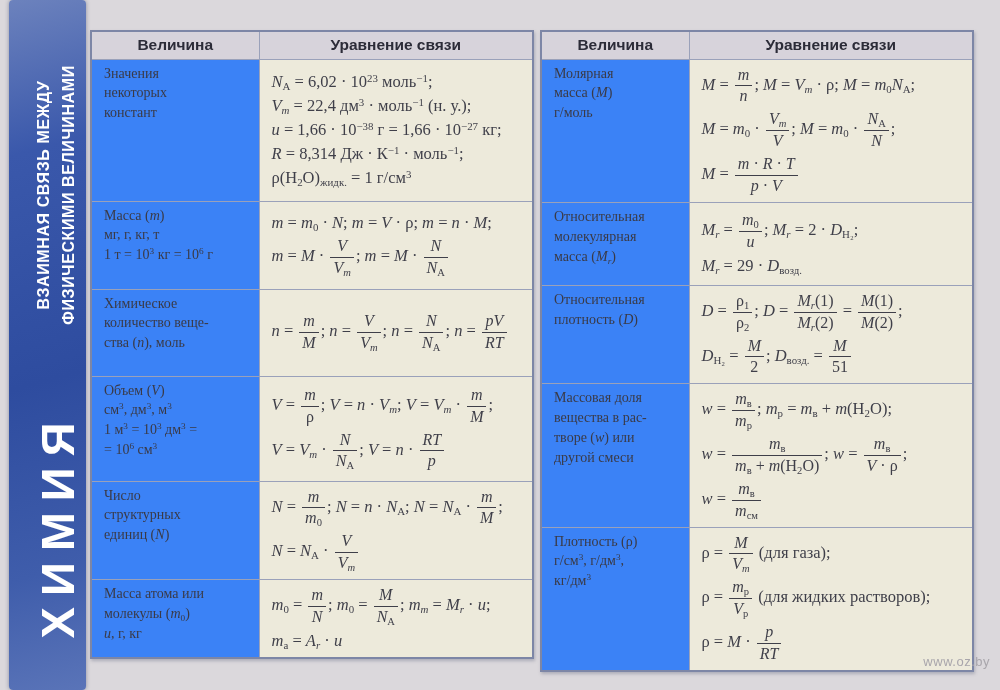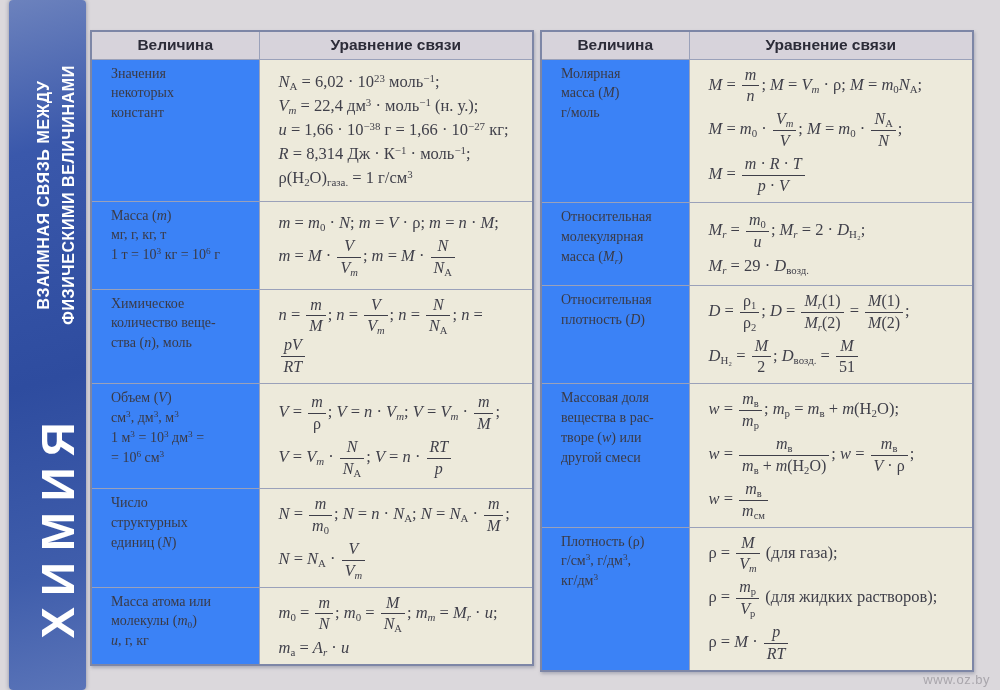--- a/index.html
+++ b/index.html
@@ -38,21 +38,21 @@
   table.t{
     position:absolute;top:30px;
     border-collapse:collapse;table-layout:fixed;
     border:2px solid #7d86a6;
     box-shadow:1px 2px 3px rgba(90,95,120,.35);
   }
   .lt{left:90px;width:442px;}
   .rt{left:540px;width:432px;}
   table.t th, table.t td{
     border:1px solid #9aa1ba;
-    padding:4px 19px;
+    padding:4px 12px;
     overflow:hidden;
   }
   th.hq, th.he{
     background:#d7d3db;
     font-family:"Liberation Sans", sans-serif;
     font-size:15.5px;font-weight:bold;color:#2c2c38;
     text-align:center;vertical-align:middle;
   }
   td.name{
     background:#3b82f6;
@@ -73,21 +73,21 @@
   sub{vertical-align:-.3em;}
   .fr{display:inline-block;vertical-align:middle;text-align:center;margin:0 2px;}
   .fr .nu,.fr .de{display:block;line-height:1.18;padding:0 3px;font-size:.97em;}
   .fr .de{border-top:1.4px solid #3f3f49;padding-top:1px;}
   .fr .nu{padding-bottom:1px;}
   
   .rh28{height:28px}.rh142{height:142px}.rh88{height:88px}.rh87{height:87px}
   .rh105{height:105px}.rh95{height:74px}.rh83{height:83px}.rh89{height:89px}
   .rh138{height:138px}.rh152{height:111px}
   .watermark{
-    position:absolute;right:10px;bottom:3px;
+    position:absolute;right:10px;bottom:21px;
     font-family:"Liberation Sans", sans-serif;
     font-size:13px;color:#a9a6ac;letter-spacing:.5px;
   }
 </style>
 </head>
 <body>
 
 <div class="page">
 
   <div class="sidebar">
@@ -108,21 +108,21 @@
       <th class="hq">Величина</th>
       <th class="he">Уравнение связи</th>
     </tr>
     <tr class="rh142">
       <td class="name">Значения<br>некоторых<br>констант</td>
       <td class="formula">
             <div class="fline"><i>N</i><sub>A</sub> = 6,02 · 10<sup>23</sup> моль<sup>−1</sup>;</div>
             <div class="fline"><i>V</i><sub><i>m</i></sub> = 22,4 дм<sup>3</sup> · моль<sup>−1</sup> (н. у.);</div>
             <div class="fline"><i>u</i> = 1,66 · 10<sup>−38</sup> г = 1,66 · 10<sup>−27</sup> кг;</div>
             <div class="fline"><i>R</i> = 8,314 Дж · К<sup>−1</sup> · моль<sup>−1</sup>;</div>
-            <div class="fline">ρ(H<sub>2</sub>O)<sub>газа.</sub> = 1 г/см<sup>3</sup></div>
+            <div class="fline">ρ(H<sub>2</sub>O)<sub>жидк.</sub> = 1 г/см<sup>3</sup></div>
           </td>
     </tr>
     <tr class="rh88">
       <td class="name">Масса (<i>m</i>)<br>мг, г, кг, т<br>1 т = 10<sup>3</sup> кг = 10<sup>6</sup> г</td>
       <td class="formula">
             <div class="fline"><i>m</i> = <i>m</i><sub>0</sub> · <i>N</i>; <i>m</i> = <i>V</i> · ρ; <i>m</i> = <i>n</i> · <i>M</i>;</div>
             <div class="fline"><i>m</i> = <i>M</i> · <span class="fr"><span class="nu"><i>V</i></span><span class="de"><i>V</i><sub><i>m</i></sub></span></span>; <i>m</i> = <i>M</i> · <span class="fr"><span class="nu"><i>N</i></span><span class="de"><i>N</i><sub>A</sub></span></span></div>
           </td>
     </tr>
     <tr class="rh87">

